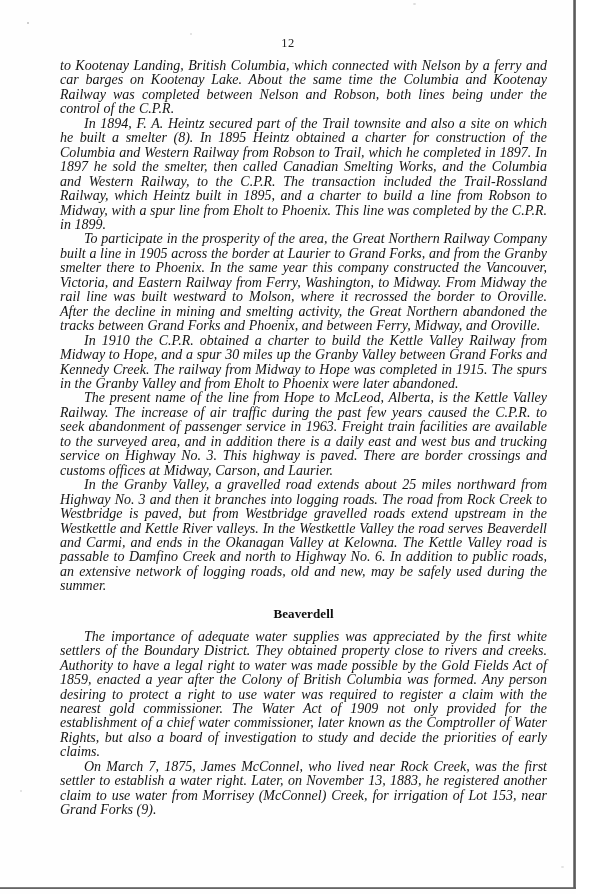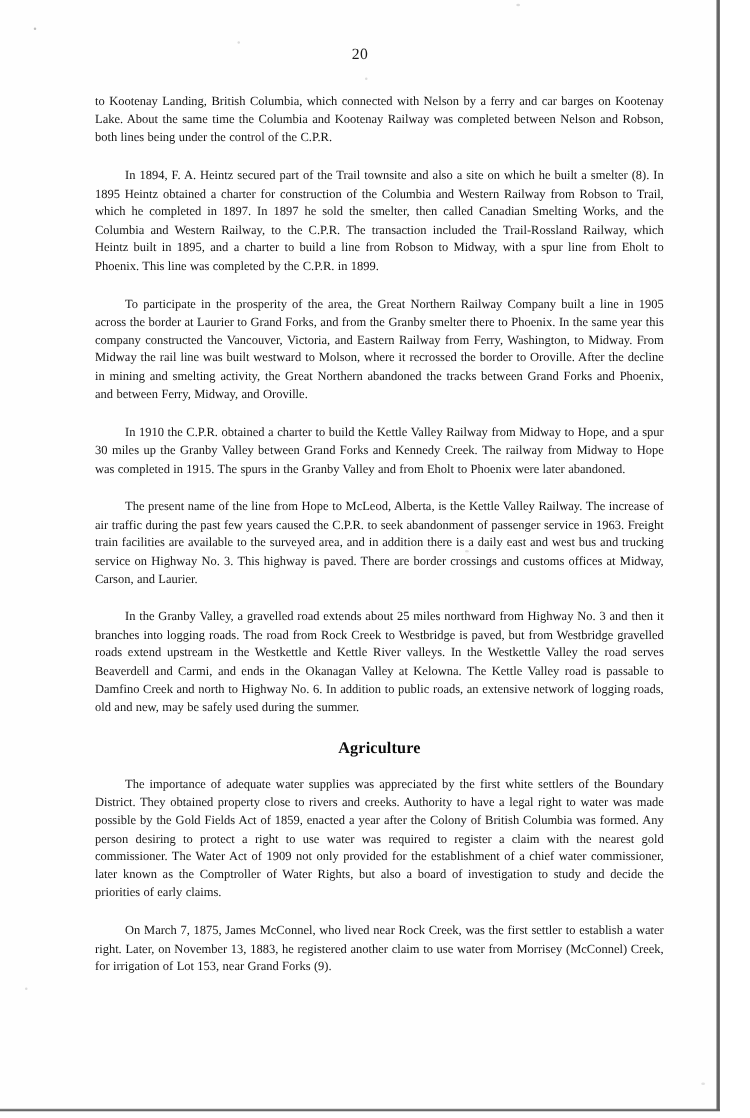--- a/index.html
+++ b/index.html
@@ -75,28 +75,29 @@
   }
 
   #text-column {
     position: absolute;
     left: 60px;
     top: 59px;
     width: 487px;
   }
 
   p.para {
-    margin: 16px;
+    margin: 0;
     text-align: justify;
     text-justify: inter-word;
     text-indent: 24px;
-    font-size: 10px;
+    font-size: 14px;
     line-height: 14.45px;
     color: #141414;
     word-spacing: .2px;
+    font-style: italic;
   }
   p.para.no-indent { text-indent: 0; }
 
   h2.section-heading {
     margin: 12px 0 9px 0;
     text-align: center;
     font-size: 13px;
     font-weight: bold;
     color: #0d0d0d;
     line-height: 15px;
@@ -113,36 +114,36 @@
   <div id="bottom-edge"></div>
 
   <div class="speck" id="speck-1"></div>
   <div class="speck" id="speck-2"></div>
   <div class="speck" id="speck-3"></div>
   <div class="speck" id="speck-4"></div>
   <div class="speck" id="speck-5"></div>
   <div class="speck" id="speck-6"></div>
   <div class="speck" id="speck-7"></div>
 
-  <div id="folio">20</div>
+  <div id="folio">12</div>
 
   <div id="text-column">
 
     <p class="para no-indent">to Kootenay Landing, British Columbia, which connected with Nelson by a ferry and car barges on Kootenay Lake. About the same time the Columbia and Kootenay Railway was completed between Nelson and Robson, both lines being under the control of the C.P.R.</p>
 
     <p class="para">In 1894, F. A. Heintz secured part of the Trail townsite and also a site on which he built a smelter (8). In 1895 Heintz obtained a charter for construction of the Columbia and Western Railway from Robson to Trail, which he completed in 1897. In 1897 he sold the smelter, then called Canadian Smelting Works, and the Columbia and Western Railway, to the C.P.R. The transaction included the Trail-Rossland Railway, which Heintz built in 1895, and a charter to build a line from Robson to Midway, with a spur line from Eholt to Phoenix. This line was completed by the C.P.R. in 1899.</p>
 
     <p class="para">To participate in the prosperity of the area, the Great Northern Railway Company built a line in 1905 across the border at Laurier to Grand Forks, and from the Granby smelter there to Phoenix. In the same year this company constructed the Vancouver, Victoria, and Eastern Railway from Ferry, Washington, to Midway. From Midway the rail line was built westward to Molson, where it recrossed the border to Oroville. After the decline in mining and smelting activity, the Great Northern abandoned the tracks between Grand Forks and Phoenix, and between Ferry, Midway, and Oroville.</p>
 
     <p class="para">In 1910 the C.P.R. obtained a charter to build the Kettle Valley Railway from Midway to Hope, and a spur 30 miles up the Granby Valley between Grand Forks and Kennedy Creek. The railway from Midway to Hope was completed in 1915. The spurs in the Granby Valley and from Eholt to Phoenix were later abandoned.</p>
 
     <p class="para">The present name of the line from Hope to McLeod, Alberta, is the Kettle Valley Railway. The increase of air traffic during the past few years caused the C.P.R. to seek abandonment of passenger service in 1963. Freight train facilities are available to the surveyed area, and in addition there is a daily east and west bus and trucking service on Highway No. 3. This highway is paved. There are border crossings and customs offices at Midway, Carson, and Laurier.</p>
 
     <p class="para">In the Granby Valley, a gravelled road extends about 25 miles northward from Highway No. 3 and then it branches into logging roads. The road from Rock Creek to Westbridge is paved, but from Westbridge gravelled roads extend upstream in the Westkettle and Kettle River valleys. In the Westkettle Valley the road serves Beaverdell and Carmi, and ends in the Okanagan Valley at Kelowna. The Kettle Valley road is passable to Damfino Creek and north to Highway No. 6. In addition to public roads, an extensive network of logging roads, old and new, may be safely used during the summer.</p>
 
-    <h2 class="section-heading">Agriculture</h2>
+    <h2 class="section-heading">Beaverdell</h2>
 
     <p class="para">The importance of adequate water supplies was appreciated by the first white settlers of the Boundary District. They obtained property close to rivers and creeks. Authority to have a legal right to water was made possible by the Gold Fields Act of 1859, enacted a year after the Colony of British Columbia was formed. Any person desiring to protect a right to use water was required to register a claim with the nearest gold commissioner. The Water Act of 1909 not only provided for the establishment of a chief water commissioner, later known as the Comptroller of Water Rights, but also a board of investigation to study and decide the priorities of early claims.</p>
 
     <p class="para">On March 7, 1875, James McConnel, who lived near Rock Creek, was the first settler to establish a water right. Later, on November 13, 1883, he registered another claim to use water from Morrisey (McConnel) Creek, for irrigation of Lot 153, near Grand Forks (9).</p>
 
   </div>
 </div>
 
 </body></html>

